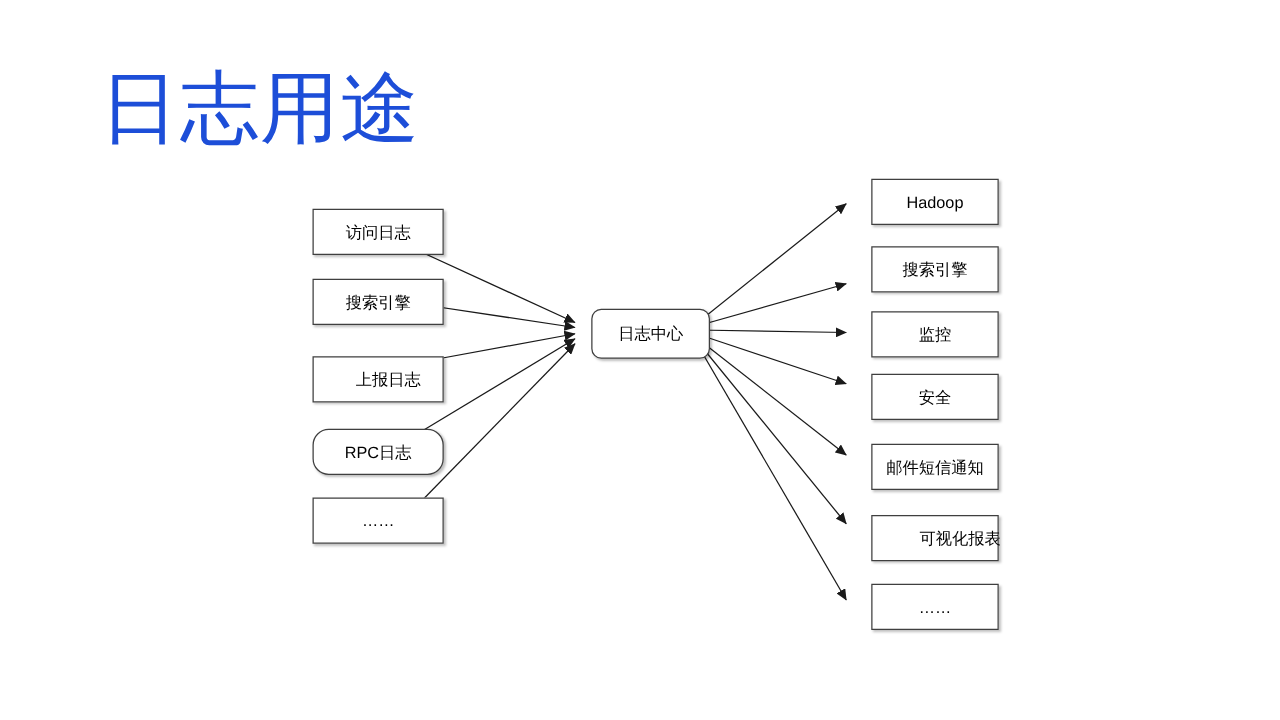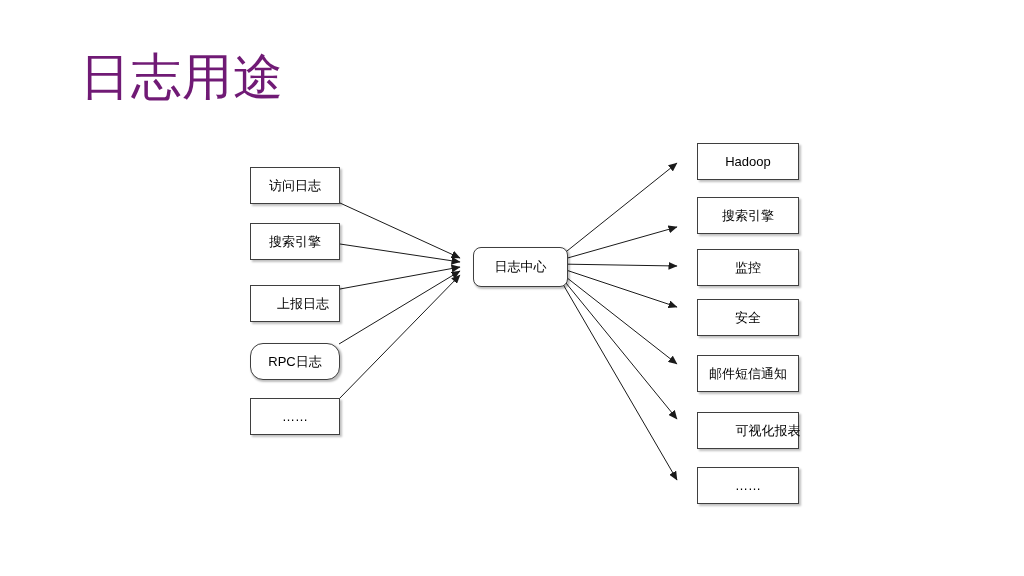--- a/index.html
+++ b/index.html
@@ -9,36 +9,36 @@
     height: 576px;
     background: #ffffff;
     overflow: hidden;
     font-family: "Liberation Sans", "DejaVu Sans", sans-serif;
   }
   .title {
     position: absolute;
     left: 80px;
     top: 44px;
     margin: 0;
-    font-size: 50px;
+    font-size: 63px;
     font-weight: 300;
     letter-spacing: 1px;
-    color: #701a75;
+    color: #1d4ed8;
     font-family: Liberation Mono, monospace;
   }
   .connectors {
     position: absolute;
     left: 0; top: 0;
     width: 1024px;
     height: 576px;
   }
   .node {
     position: absolute;
     box-sizing: border-box;
-    width: 90px;
+    width: 105px;
     height: 37px;
     background: #ffffff;
     border: 1px solid #3f3f3f;
     box-shadow: 1.5px 1.5px 2px rgba(0,0,0,0.25);
     display: flex;
     align-items: center;
     justify-content: center;
     font-size: 13px;
     color: #000000;
     white-space: nowrap;

